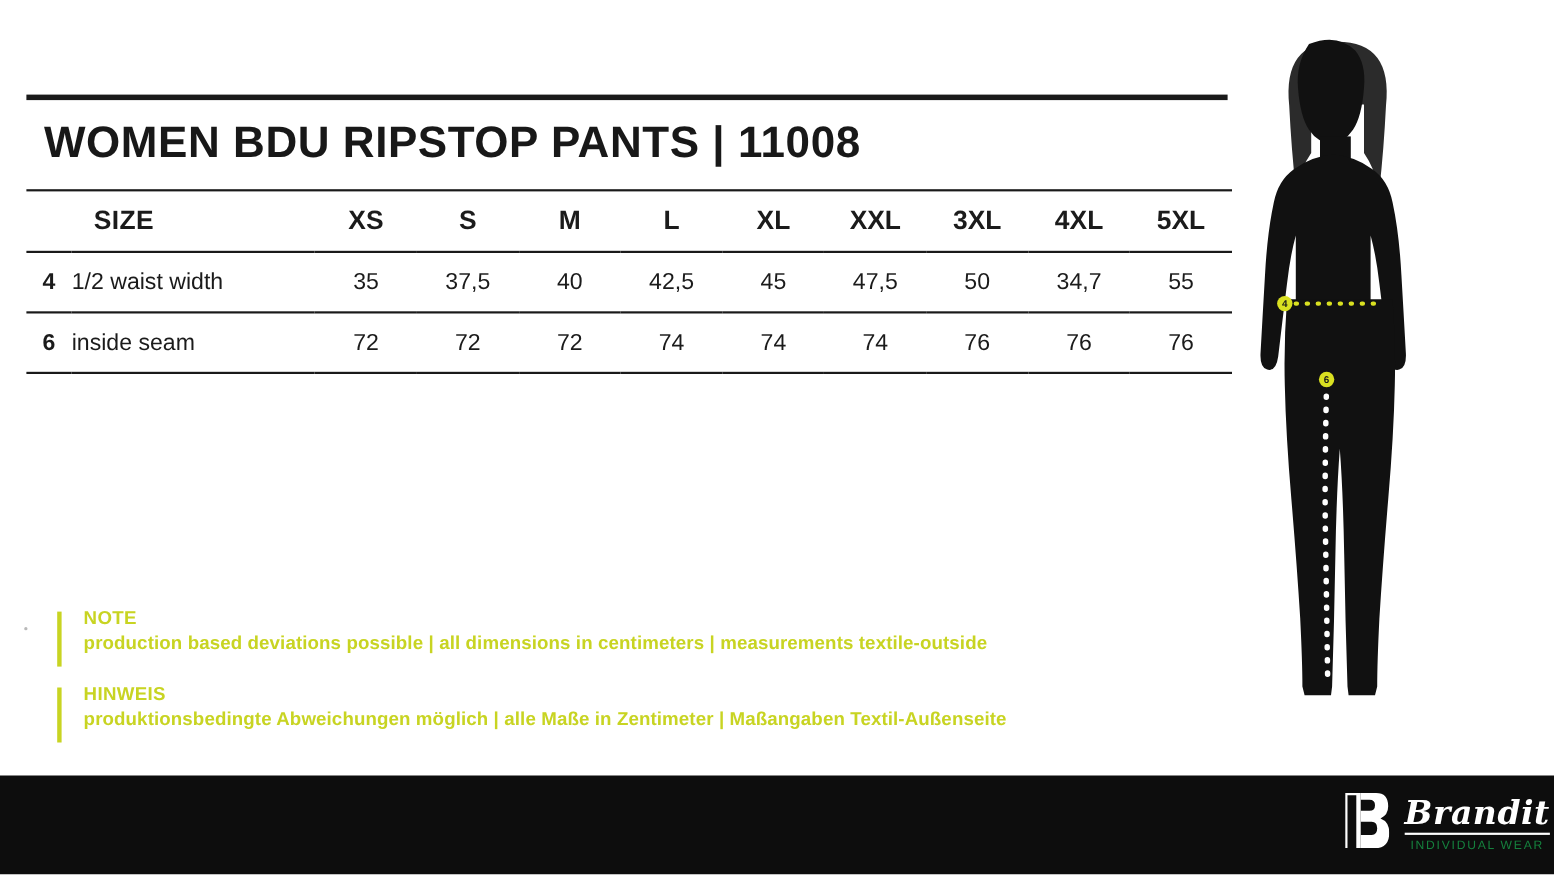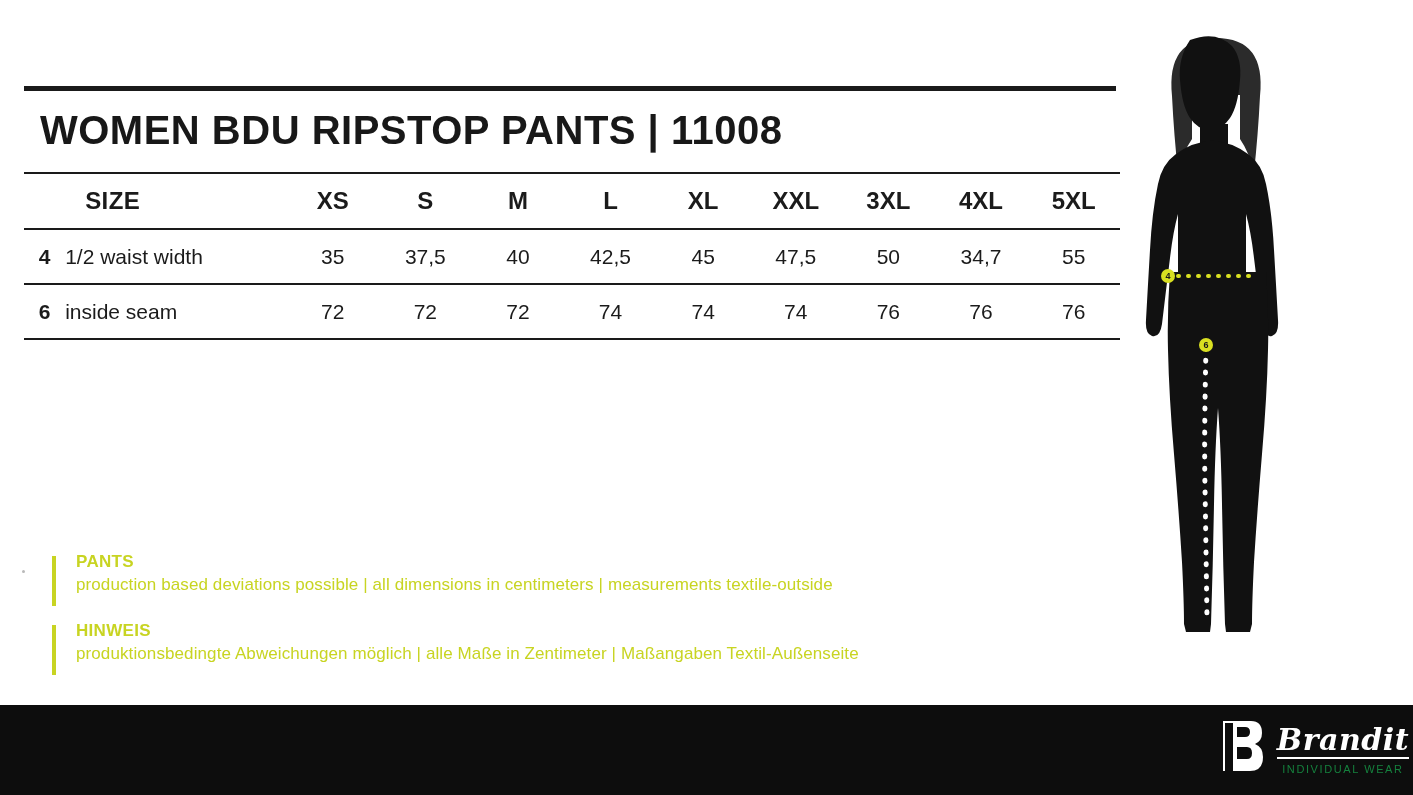--- a/index.html
+++ b/index.html
@@ -118,21 +118,21 @@
   }
   .note-title {
     font-size: 17px;
     font-weight: bold;
     color: #c8d422;
     letter-spacing: 0.3px;
     margin-bottom: 3px;
   }
   .note-text {
     font-size: 17px;
-    font-weight: normal;
+    font-weight: bold;
     color: #c8d422;
     letter-spacing: 0.1px;
     white-space: nowrap;
   }
   .note-dot {
     position: absolute;
     left: -30px; top: 18px;
     width: 3px; height: 3px;
     background: #b9b9b9;
     border-radius: 50%;
@@ -276,21 +276,21 @@
           <td class="row-val">76</td>
         </tr>
       </tbody>
     </table>
 
     <div class="notes">
       <div class="note-dot"></div>
 
       <div class="note-block">
         <div class="bar"></div>
-        <div class="note-title">PANTS</div>
+        <div class="note-title">NOTE</div>
         <div class="note-text">production based deviations possible | all dimensions in centimeters | measurements textile-outside</div>
       </div>
 
       <div class="note-block">
         <div class="bar"></div>
         <div class="note-title">HINWEIS</div>
         <div class="note-text">produktionsbedingte Abweichungen möglich | alle Maße in Zentimeter | Maßangaben Textil-Außenseite</div>
       </div>
     </div>
   </div>

